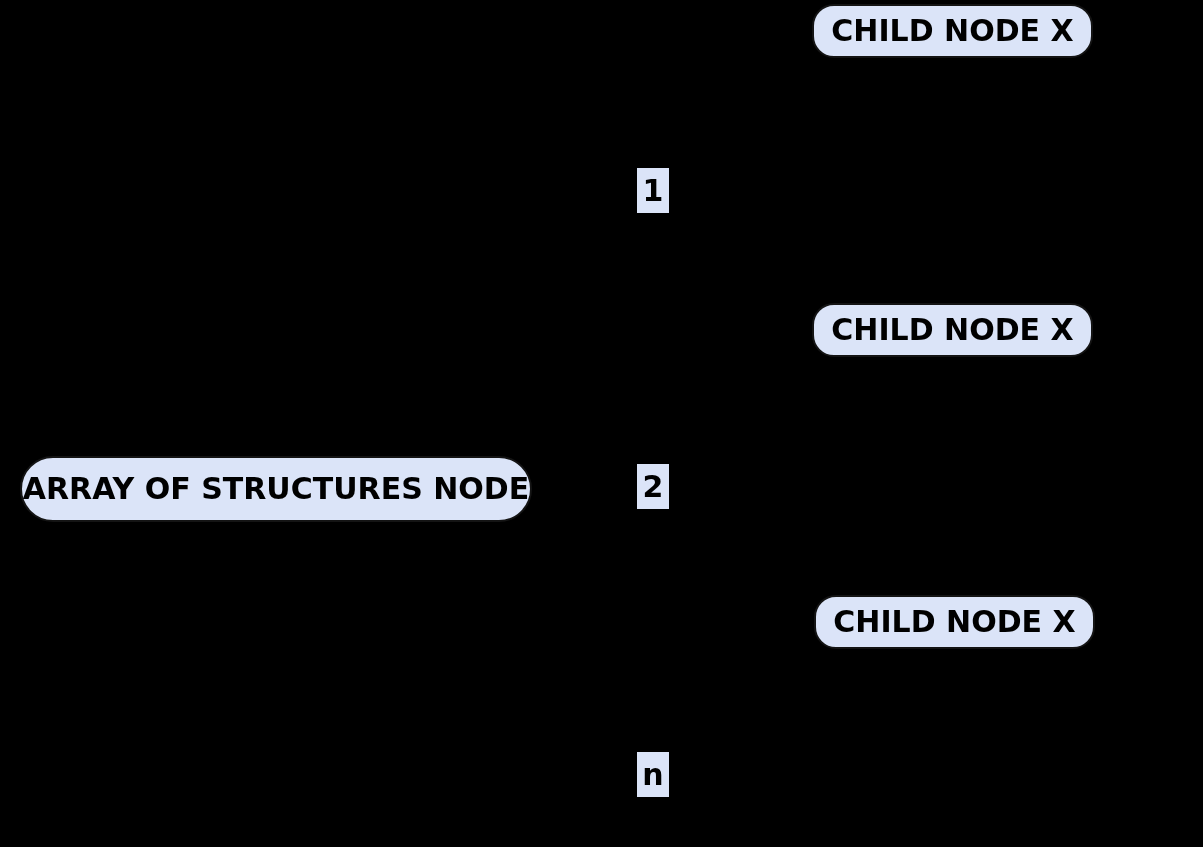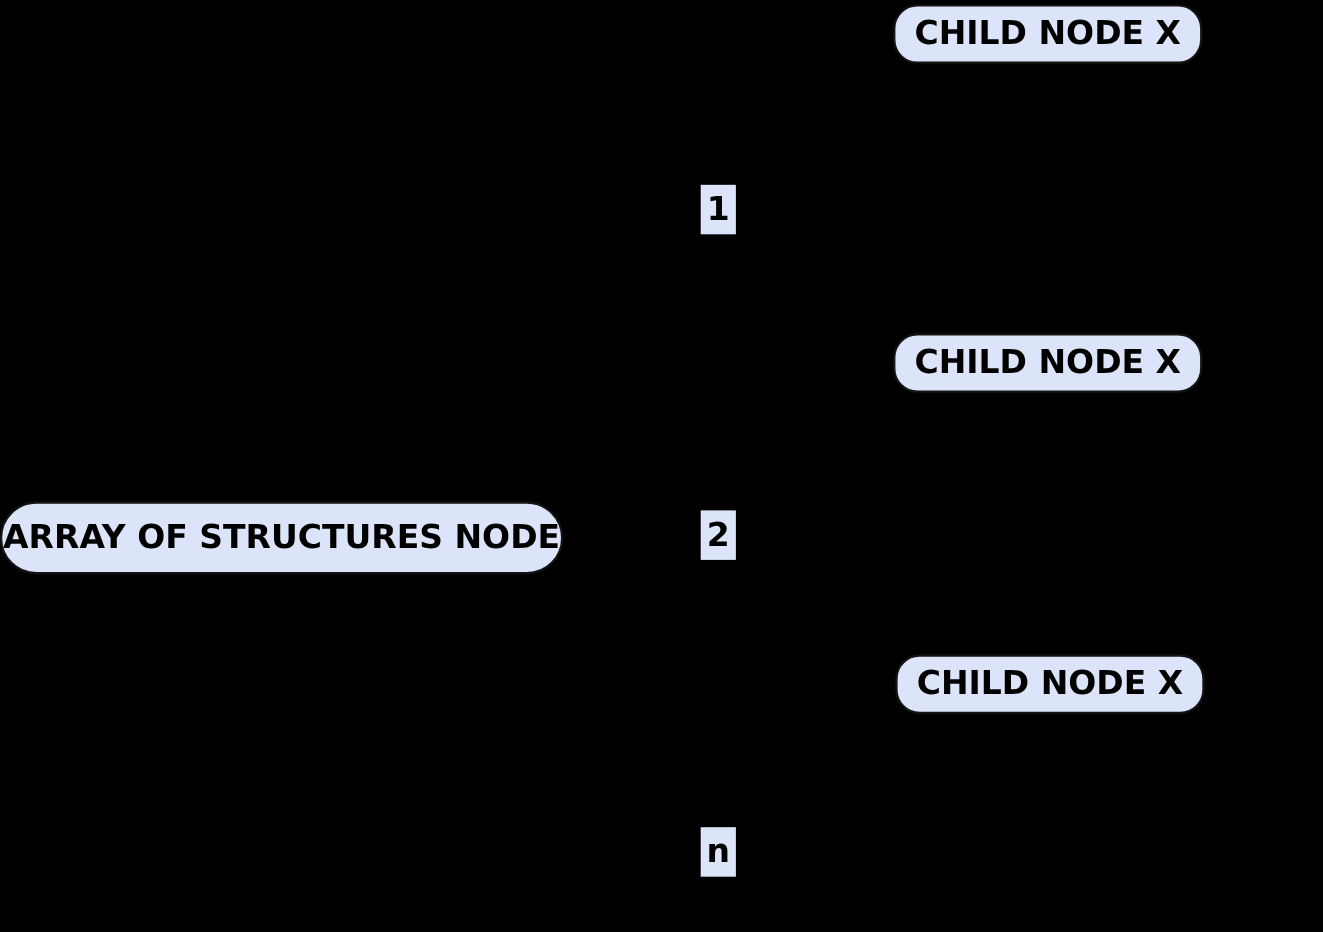--- a/index.html
+++ b/index.html
@@ -23,21 +23,21 @@
     font-size: 30px;
     line-height: 1;
     display: flex;
     align-items: center;
     justify-content: center;
     box-sizing: border-box;
     white-space: nowrap;
     border: 2px solid #141414;
   }
   .root-node {
-    left: 0;
+    left: 20px;
     top: 456px;
     width: 512px;
     height: 66px;
     border-radius: 33px;
     align-items: center;
   }
   .child-node {
     width: 281px;
     height: 54px;
     border-radius: 22px;

